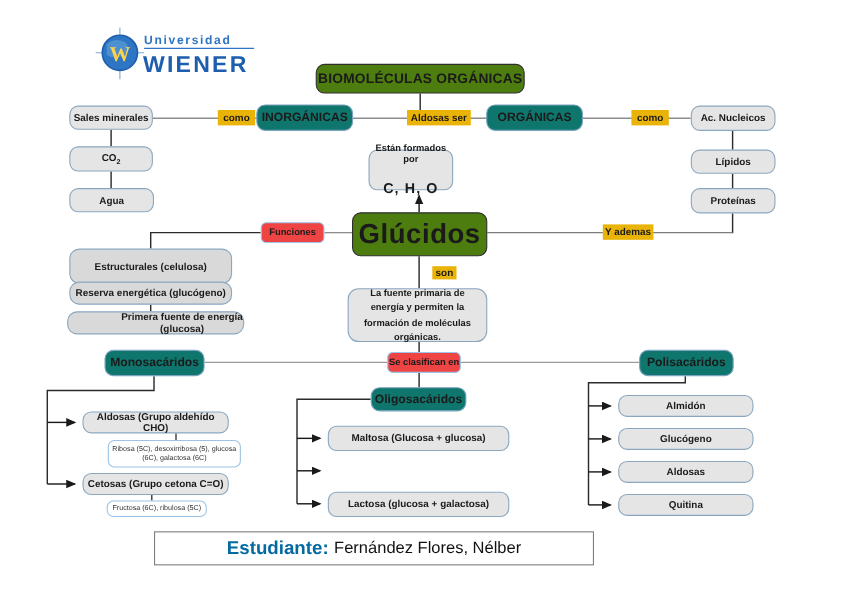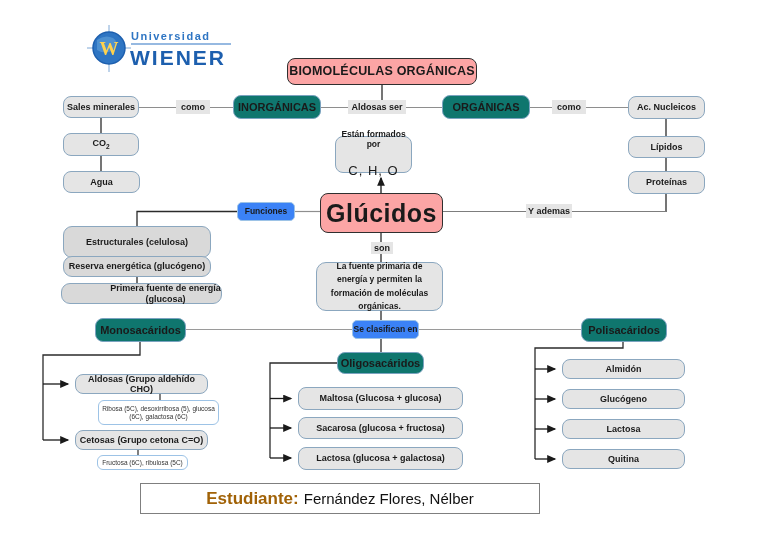--- a/index.html
+++ b/index.html
@@ -3,34 +3,34 @@
 <meta charset="utf-8">
 <style>
   html,body{margin:0;padding:0;background:#fff;}
   body{font-family:"Liberation Sans",sans-serif;}
   #canvas{position:relative;width:768px;height:543px;background:#fff;overflow:hidden;}
   #wires{position:absolute;left:0;top:0;z-index:1;}
   .box{position:absolute;box-sizing:border-box;display:flex;align-items:center;justify-content:center;
        text-align:center;z-index:2;color:#1a1a1a;line-height:1.15;}
   .yellow{background:#e5e5e5;border:1.3px solid #8ba7bf;border-radius:8px;font-weight:bold;font-size:9px;}
   .blue{background:#0f766e;border:1.4px solid #7ba3c0;border-radius:8px;font-weight:bold;font-size:11px;}
-  .green{background:#fca5a5;border:1.6px solid #2f2f2f;border-radius:8px;font-weight:bold;}
+  .green{background:#4d7c0f;border:1.6px solid #2f2f2f;border-radius:8px;font-weight:bold;}
   .gray{background:#d9d9d9;border:1.3px solid #8ba7bf;border-radius:9px;font-weight:bold;font-size:9px;}
-  .white-label{background:#3b82f6;border:1px solid #9dc3e6;border-radius:5px;font-weight:bold;font-size:8.5px;}
+  .white-label{background:#ef4444;border:1px solid #9dc3e6;border-radius:5px;font-weight:bold;font-size:8.5px;}
   .detail{background:#fff;border:1px solid #9dc3e6;border-radius:6px;font-size:6.5px;color:#333;padding:1px 3px;}
-  .line-label{position:absolute;z-index:3;background:#e5e5e5;font-weight:bold;font-size:9px;display:flex;
-       align-items:center;justify-content:center;color:#1a1a1a;}
+  .line-label{position:absolute;z-index:3;background:#eab308;font-weight:bold;font-size:9px;display:flex;
+       align-items:center;justify-content:center;color:#1a1a1a;margin-left:22px;}
   .title-box{font-size:12.5px;letter-spacing:.2px;}
   .glucidos-box{font-size:25px;letter-spacing:.5px;}
   .formados-line1{display:block;font-size:8.5px;font-weight:bold;}
-  .formados-line2{display:block;font-size:13px;font-weight:normal;margin-top:14px;letter-spacing:1px;}
+  .formados-line2{display:block;font-size:13px;font-weight:bold;margin-top:14px;letter-spacing:1px;}
   .fuente-box{font-size:8.5px;font-weight:bold;line-height:1.55;padding:2px 6px;border-radius:10px;}
   .sub{font-size:6.5px;vertical-align:sub;}
   .footer-box{background:#fff;border:1.2px solid #7f7f7f;z-index:2;}
-  .footer-label{font-weight:bold;font-size:17px;color:#a16207;}
+  .footer-label{font-weight:bold;font-size:17px;color:#0369a1;}
   .footer-name{font-size:15px;color:#111;margin-left:5px;}
 </style>
 </head>
 <body>
 
 <div id="canvas">
 
   <svg id="wires" width="768" height="543">
     <defs>
       <marker id="arr" markerWidth="8" markerHeight="8" refX="6" refY="3" orient="auto">
@@ -172,35 +172,32 @@
   <div class="box yellow" style="left:75px;top:430px;width:133px;height:20px;">
       <span>Cetosas (Grupo cetona C=O)</span>
     </div>
   <div class="box detail" style="left:97px;top:455px;width:91px;height:15px;">
       <span>Fructosa (6C), ribulosa (5C)</span>
     </div>
 
   <div class="box yellow" style="left:298px;top:387px;width:165px;height:23px;">
       <span>Maltosa (Glucosa + glucosa)</span>
     </div>
-  <div class="box yellow" style="left:298px;top:417px;width:165px;height:22px;">
-      <span>Sacarosa (glucosa + fructosa)</span>
-    </div>
   <div class="box yellow" style="left:298px;top:447px;width:165px;height:23px;">
       <span>Lactosa (glucosa + galactosa)</span>
     </div>
 
   <div class="box yellow" style="left:562px;top:359px;width:123px;height:20px;">
       <span>Almidón</span>
     </div>
   <div class="box yellow" style="left:562px;top:389px;width:123px;height:20px;">
       <span>Glucógeno</span>
     </div>
   <div class="box yellow" style="left:562px;top:419px;width:123px;height:20px;">
-      <span>Lactosa</span>
+      <span>Aldosas</span>
     </div>
   <div class="box yellow" style="left:562px;top:449px;width:123px;height:20px;">
       <span>Quitina</span>
     </div>
 
   <div class="box footer-box" style="left:140px;top:483px;width:400px;height:31px;">
     <span class="footer-label">Estudiante:</span>
     <span class="footer-name">Fernández Flores, Nélber</span>
   </div>
 

